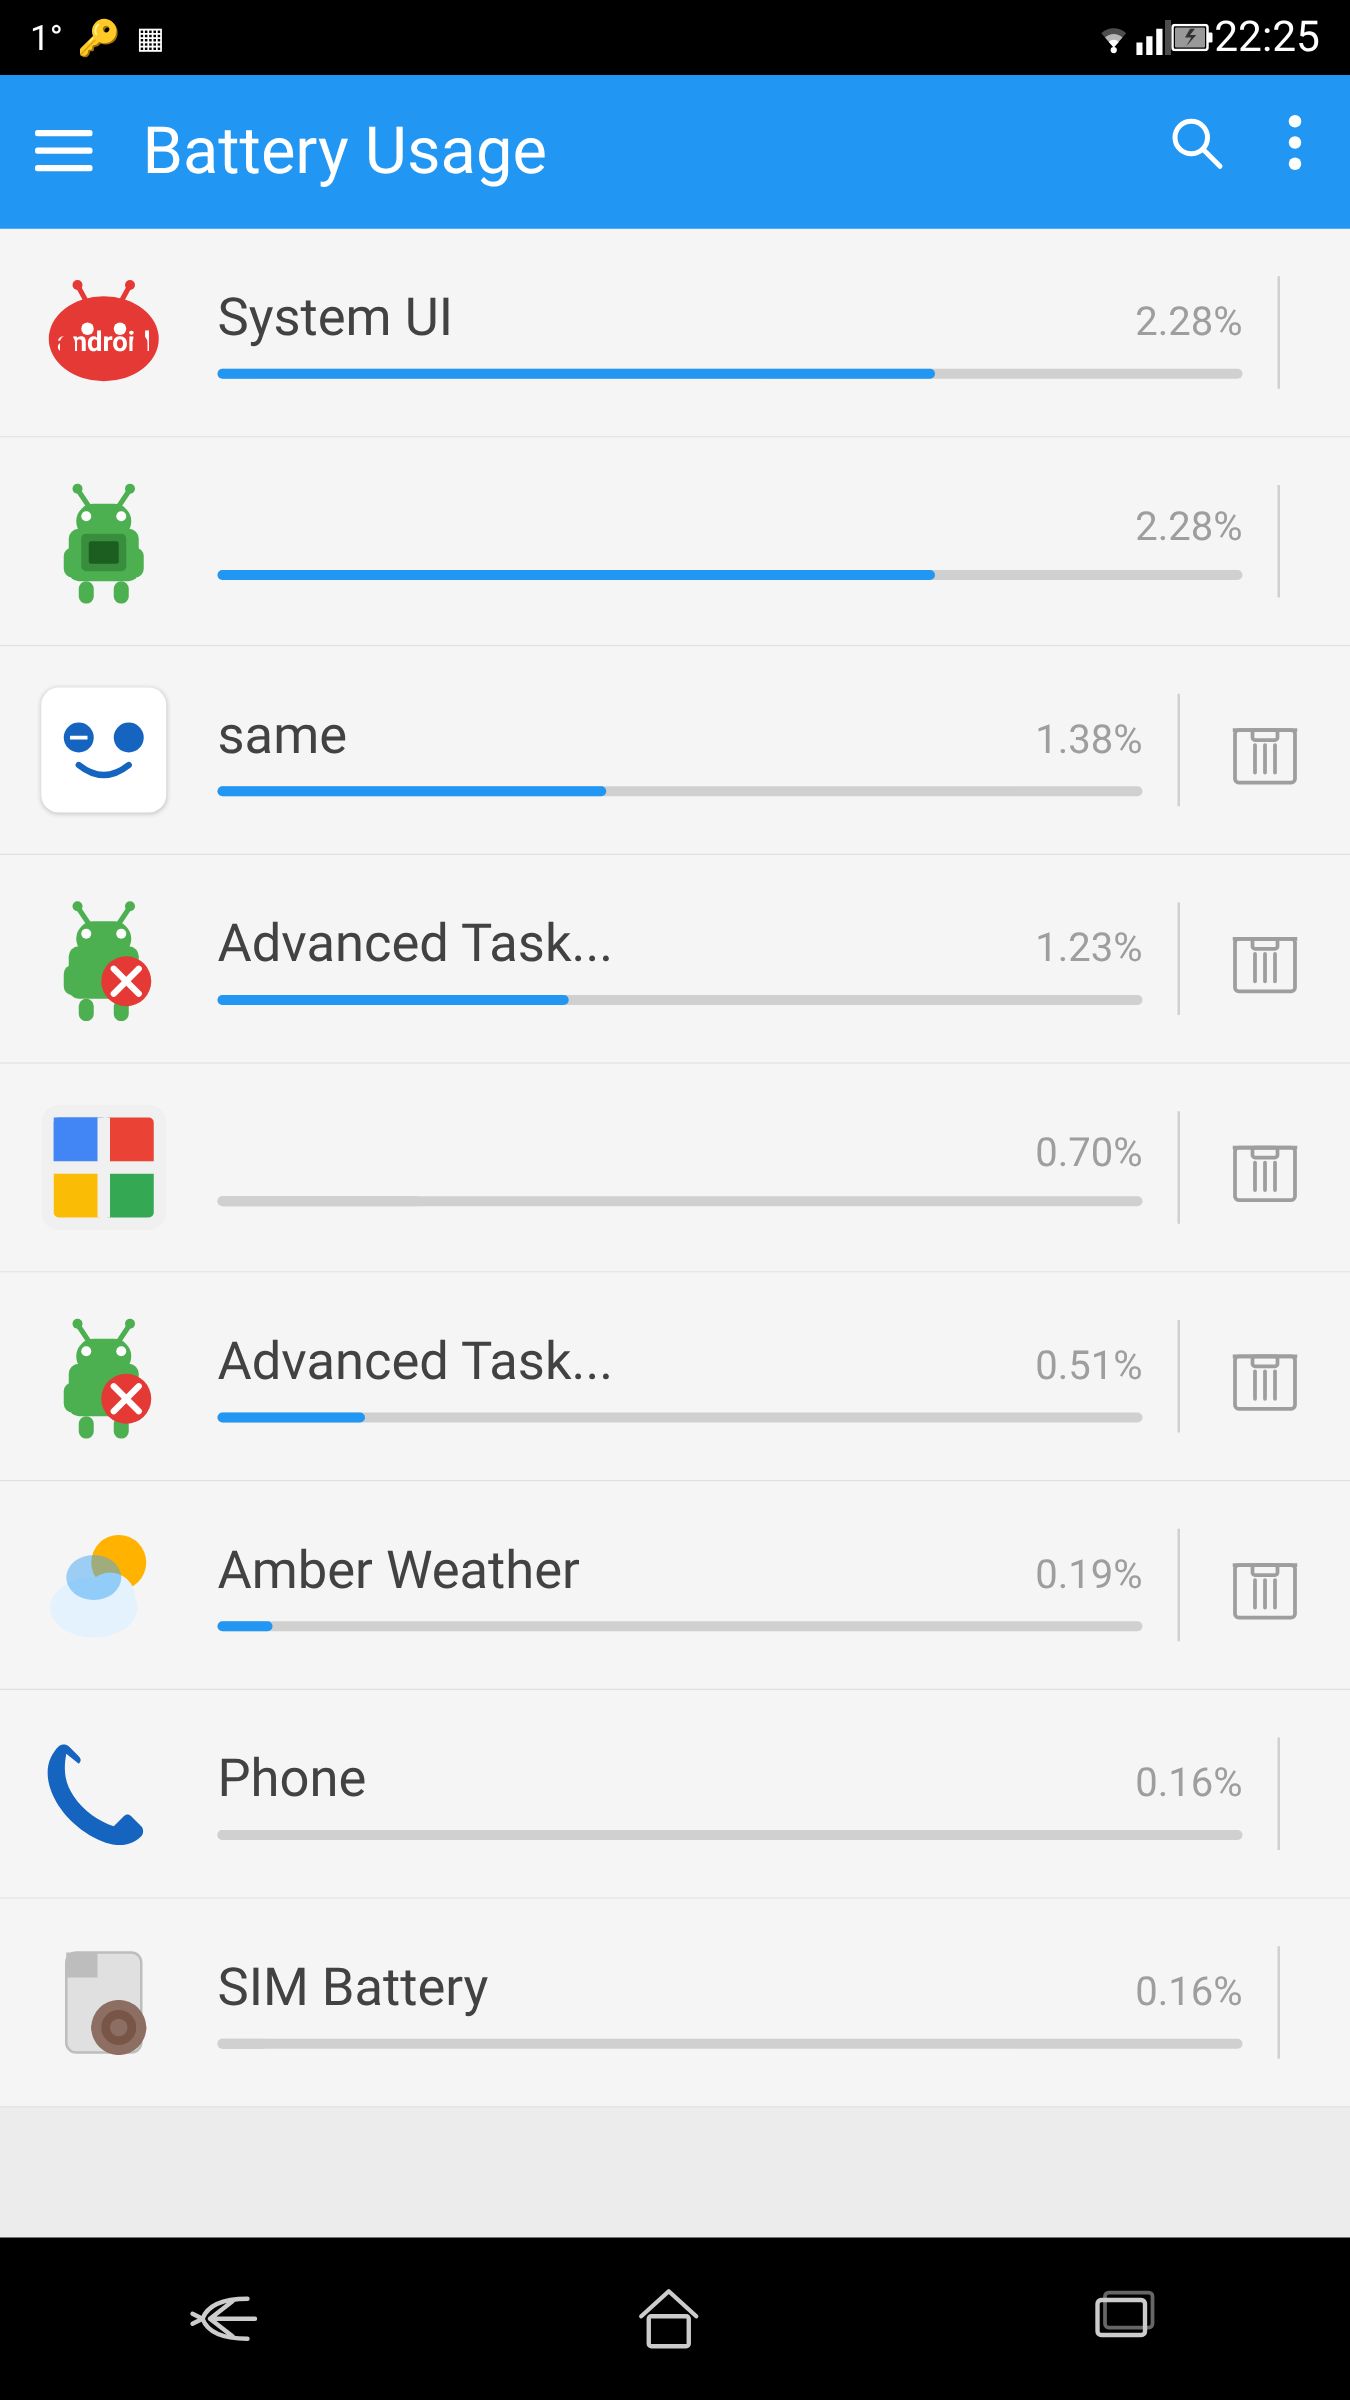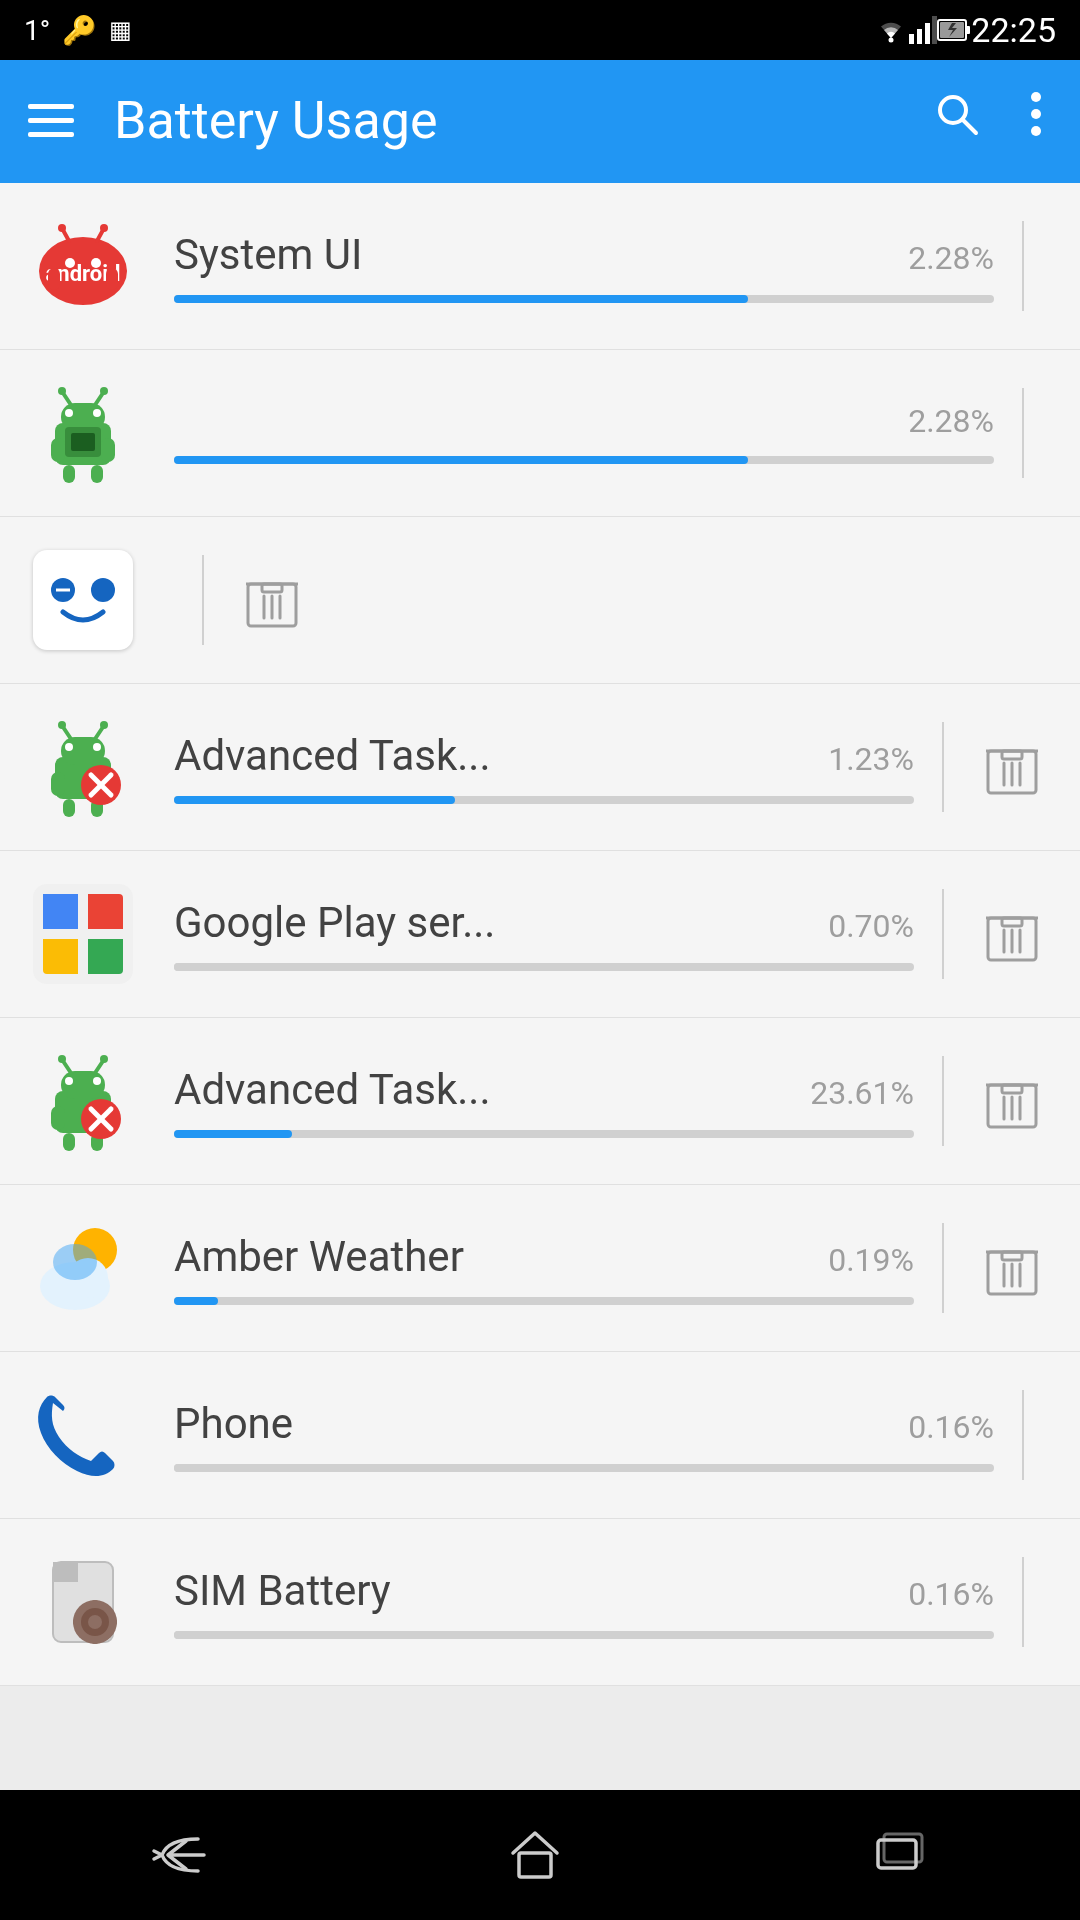--- a/index.html
+++ b/index.html
@@ -316,20 +316,29 @@
         <svg width="70" height="60" viewBox="0 0 70 60">
           <circle cx="15" cy="20" r="12" fill="#1565C0"></circle>
           <circle cx="55" cy="20" r="12" fill="#1565C0"></circle>
 
           <path d="M15 42 Q35 58 55 42" stroke="#1565C0" stroke-width="5" fill="none" stroke-linecap="round"></path>
 
           <line x1="8" y1="20" x2="22" y2="20" stroke="#fff" stroke-width="3"></line>
         </svg>
       </div>
     </div>
+    <div class="app-info">
+      <div class="app-name-row">
+        <span class="app-name">same</span>
+        <span class="app-percent">1.38%</span>
+      </div>
+      <div class="progress-bar-bg">
+        <div class="progress-bar-fill" style="width:42%"></div>
+      </div>
+    </div>
     <div class="divider-line"></div>
     <div class="delete-btn">
       <svg width="52" height="60" viewBox="0 0 52 60" fill="none">
         <rect x="2" y="14" width="48" height="42" rx="3" stroke="#9e9e9e" stroke-width="3" fill="none"></rect>
         <rect x="16" y="14" width="20" height="8" rx="2" stroke="#9e9e9e" stroke-width="3" fill="none"></rect>
         <line x1="0" y1="14" x2="52" y2="14" stroke="#9e9e9e" stroke-width="3"></line>
         <line x1="18" y1="26" x2="18" y2="48" stroke="#9e9e9e" stroke-width="3" stroke-linecap="round"></line>
         <line x1="26" y1="26" x2="26" y2="48" stroke="#9e9e9e" stroke-width="3" stroke-linecap="round"></line>
         <line x1="34" y1="26" x2="34" y2="48" stroke="#9e9e9e" stroke-width="3" stroke-linecap="round"></line>
       </svg>
@@ -392,21 +401,20 @@
 
         <rect x="10" y="50" width="40" height="40" rx="4" fill="#fbbc05"></rect>
 
         <rect x="50" y="50" width="40" height="40" rx="4" fill="#34a853"></rect>
 
         <path d="M45 10 L55 10 L55 45 L100 45 L100 55 L55 55 L55 90 L45 90 L45 55 L0 55 L0 45 L45 45 Z" fill="#f0f0f0"></path>
       </svg>
     </div>
     <div class="app-info">
       <div class="app-name-row">
-        <span class="app-name">Google Play ser...</span>
         <span class="app-percent">0.70%</span>
       </div>
       <div class="progress-bar-bg">
         <div class="progress-bar-fill" style="width:22%;background:#d0d0d0"></div>
       </div>
     </div>
     <div class="divider-line"></div>
     <div class="delete-btn">
       <svg width="52" height="60" viewBox="0 0 52 60" fill="none">
         <rect x="2" y="14" width="48" height="42" rx="3" stroke="#9e9e9e" stroke-width="3" fill="none"></rect>
@@ -435,21 +443,21 @@
         <line x1="62" y1="22" x2="70" y2="10" stroke="#4caf50" stroke-width="4" stroke-linecap="round"></line>
         <circle cx="71" cy="8" r="4" fill="#4caf50"></circle>
         <circle cx="68" cy="68" r="20" fill="#e53935"></circle>
         <line x1="58" y1="58" x2="78" y2="78" stroke="white" stroke-width="5" stroke-linecap="round"></line>
         <line x1="78" y1="58" x2="58" y2="78" stroke="white" stroke-width="5" stroke-linecap="round"></line>
       </svg>
     </div>
     <div class="app-info">
       <div class="app-name-row">
         <span class="app-name">Advanced Task...</span>
-        <span class="app-percent">23.61%</span>
+        <span class="app-percent">0.51%</span>
       </div>
       <div class="progress-bar-bg">
         <div class="progress-bar-fill" style="width:16%"></div>
       </div>
     </div>
     <div class="divider-line"></div>
     <div class="delete-btn">
       <svg width="52" height="60" viewBox="0 0 52 60" fill="none">
         <rect x="2" y="14" width="48" height="42" rx="3" stroke="#9e9e9e" stroke-width="3" fill="none"></rect>
         <rect x="16" y="14" width="20" height="8" rx="2" stroke="#9e9e9e" stroke-width="3" fill="none"></rect>

